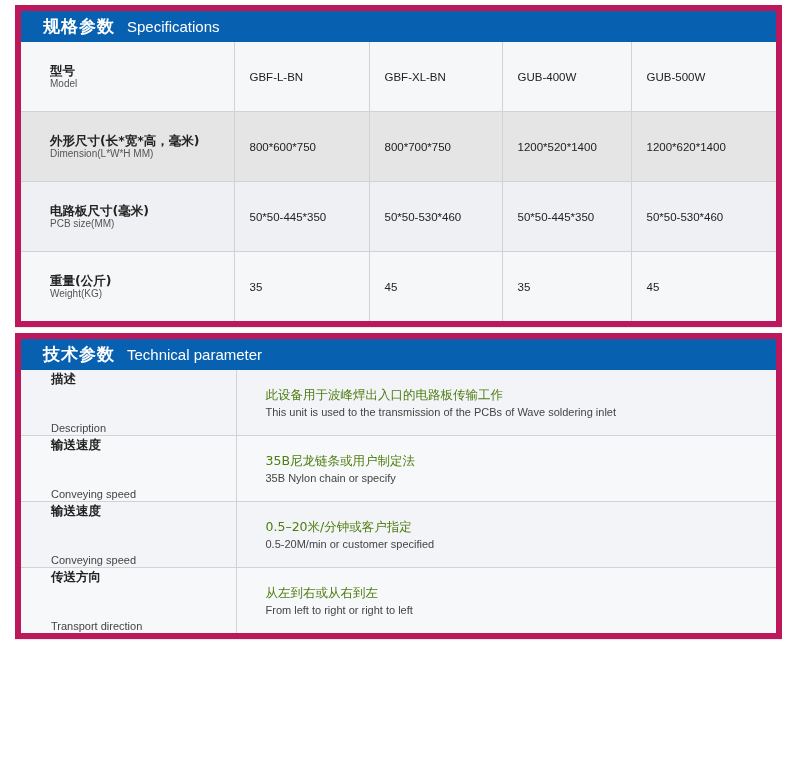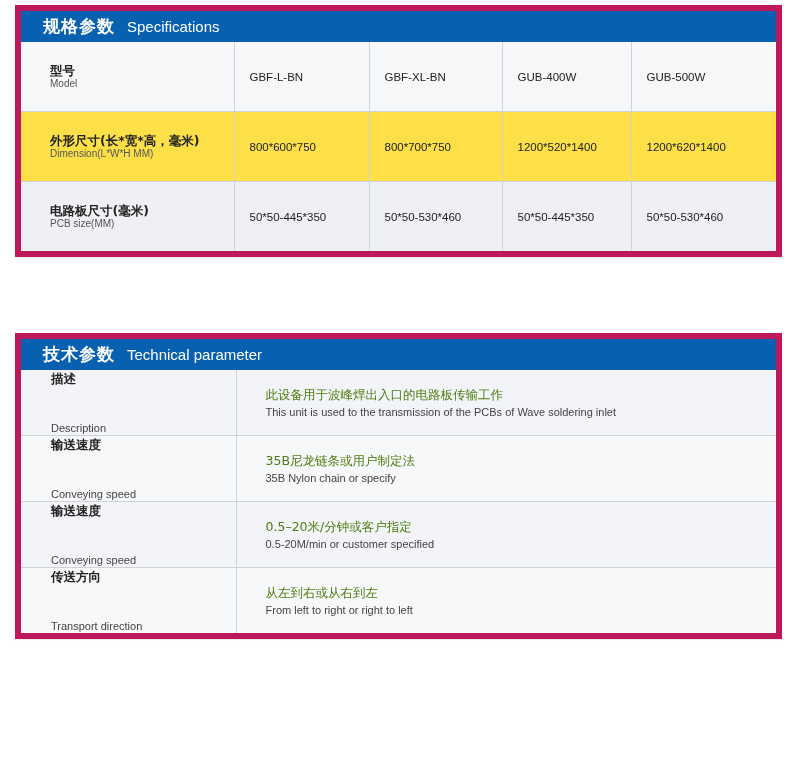--- a/index.html
+++ b/index.html
@@ -9,21 +9,21 @@
   .hdr .cn { font-size:17px; font-weight:bold; letter-spacing:1px; }
   .hdr .en { font-size:15px; font-weight:normal; margin-left:12px; font-family:"Liberation Sans", sans-serif; }
   table { border-collapse:collapse; width:100%; table-layout:fixed; }
   td { border:1px solid #cfd3d8; vertical-align:middle; }
   tr:first-child td { border-top:none; }
   td:first-child { border-left:none; }
   td:last-child { border-right:none; }
   tr:last-child td { border-bottom:none; }
   #spec td { height:67px; font-size:11.5px; padding-left:15px; font-family:"Liberation Sans", sans-serif; color:#222; }
   #spec td.lbl { padding-left:29px; }
-  #spec tr:nth-child(2) td { background:#fde047; }
+  #spec tr:nth-child(2) td { background:#e5e5e5; }
   #spec tr:nth-child(3) td { background:#eff0f3; }
   .lbl .c { font-size:12.5px; font-weight:bold; color:#222; display:block; font-family:"DejaVu Sans", sans-serif; line-height:14px; }
   .lbl .e { font-size:10px; color:#555; display:block; line-height:12px; font-family:"Liberation Sans", sans-serif; }
   #tech td { height:63px; }
   #tech td.lbl { padding-left:30px; }
   #tech td.val { padding-left:29px; }
   #tech .lbl .c { font-size:12.5px; margin-bottom:4px; }
   #tech .lbl .e { font-size:11px; color:#444;margin-top:36px; }
   .val .c { font-size:12.5px; color:#4d7c0f; display:block; line-height:16px; margin-bottom:2px; }
   .val .e { font-size:11px; color:#444; display:block; line-height:14px; font-family:"Liberation Sans", sans-serif; }
@@ -69,20 +69,30 @@
     </tr>
     <tr>
       <td class="lbl">
             <span class="c">电路板尺寸(毫米)</span>
             <span class="e">PCB size(MM)</span>
           </td>
       <td>50*50-445*350</td>
       <td>50*50-530*460</td>
       <td>50*50-445*350</td>
       <td>50*50-530*460</td>
+    </tr>
+    <tr>
+      <td class="lbl">
+            <span class="c">重量(公斤)</span>
+            <span class="e">Weight(KG)</span>
+          </td>
+      <td>35</td>
+      <td>45</td>
+      <td>35</td>
+      <td>45</td>
     </tr>
   </tbody>
     </table>
 </div>
 
 <div class="panel" style="top:333px;">
   <div class="hdr">
     <span class="cn">技术参数</span>
     <span class="en">Technical parameter</span>
   </div>

